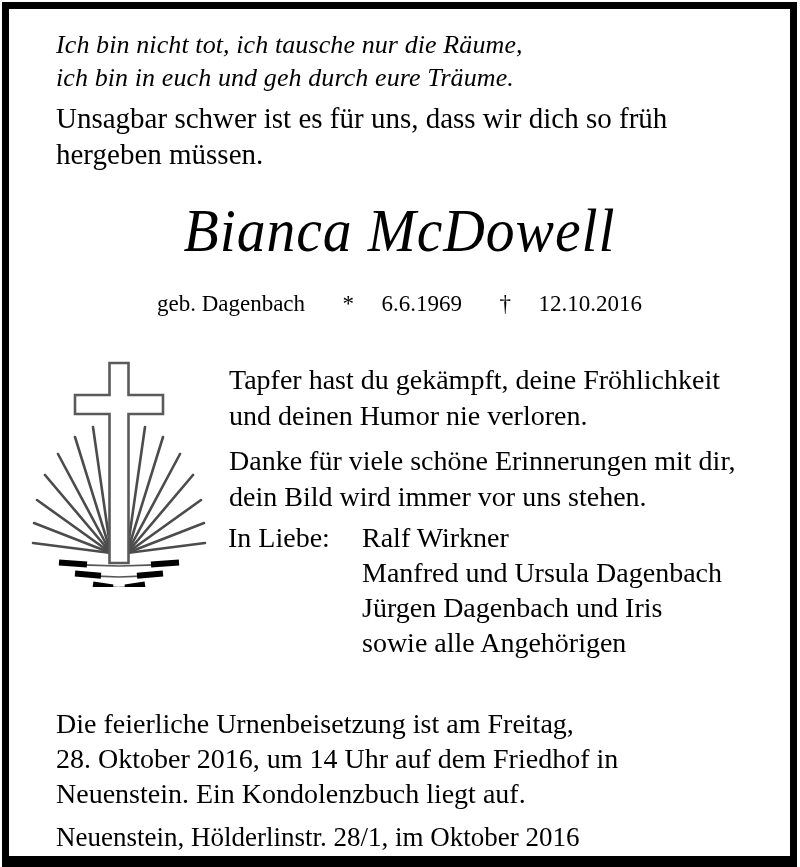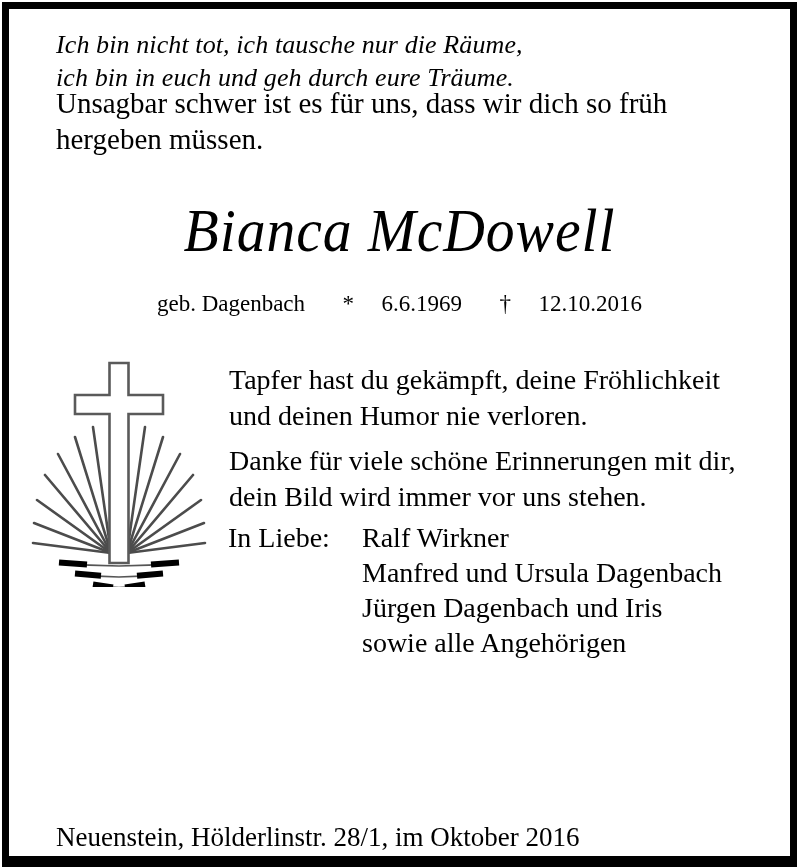--- a/index.html
+++ b/index.html
@@ -55,21 +55,21 @@
     line-height: 33px;
     letter-spacing: 0.1px;
     white-space: nowrap;
   }
   .verse .vline { display: block; }
 
   
   .lead {
     position: absolute;
     left: 47px;
-    top: 76px;
+    top: 91px;
     width: 700px;
     font-size: 29px;
     line-height: 36px;
     font-family: Liberation Serif, serif;
   }
   .lead .lline { display: block; white-space: nowrap; }
 
   
   .name {
     position: absolute;
@@ -241,18 +241,23 @@
       <div class="dedication">
         <span class="ded-label">In Liebe:</span>
         <span class="ded-names">
           <span class="nline">Ralf Wirkner</span>
           <span class="nline">Manfred und Ursula Dagenbach</span>
           <span class="nline">Jürgen Dagenbach und Iris</span>
           <span class="nline">sowie alle Angehörigen</span>
         </span>
       </div>
 
+      <div class="ceremony">
+        <span class="cline">Die feierliche Urnenbeisetzung ist am Freitag,</span>
+        <span class="cline">28. Oktober 2016, um 14 Uhr auf dem Friedhof in</span>
+        <span class="cline">Neuenstein. Ein Kondolenzbuch liegt auf.</span>
+      </div>
 
       <div class="place">Neuenstein, Hölderlinstr. 28/1, im Oktober 2016</div>
 
     </div>
   </div>
 </div>
 
 </body></html>

